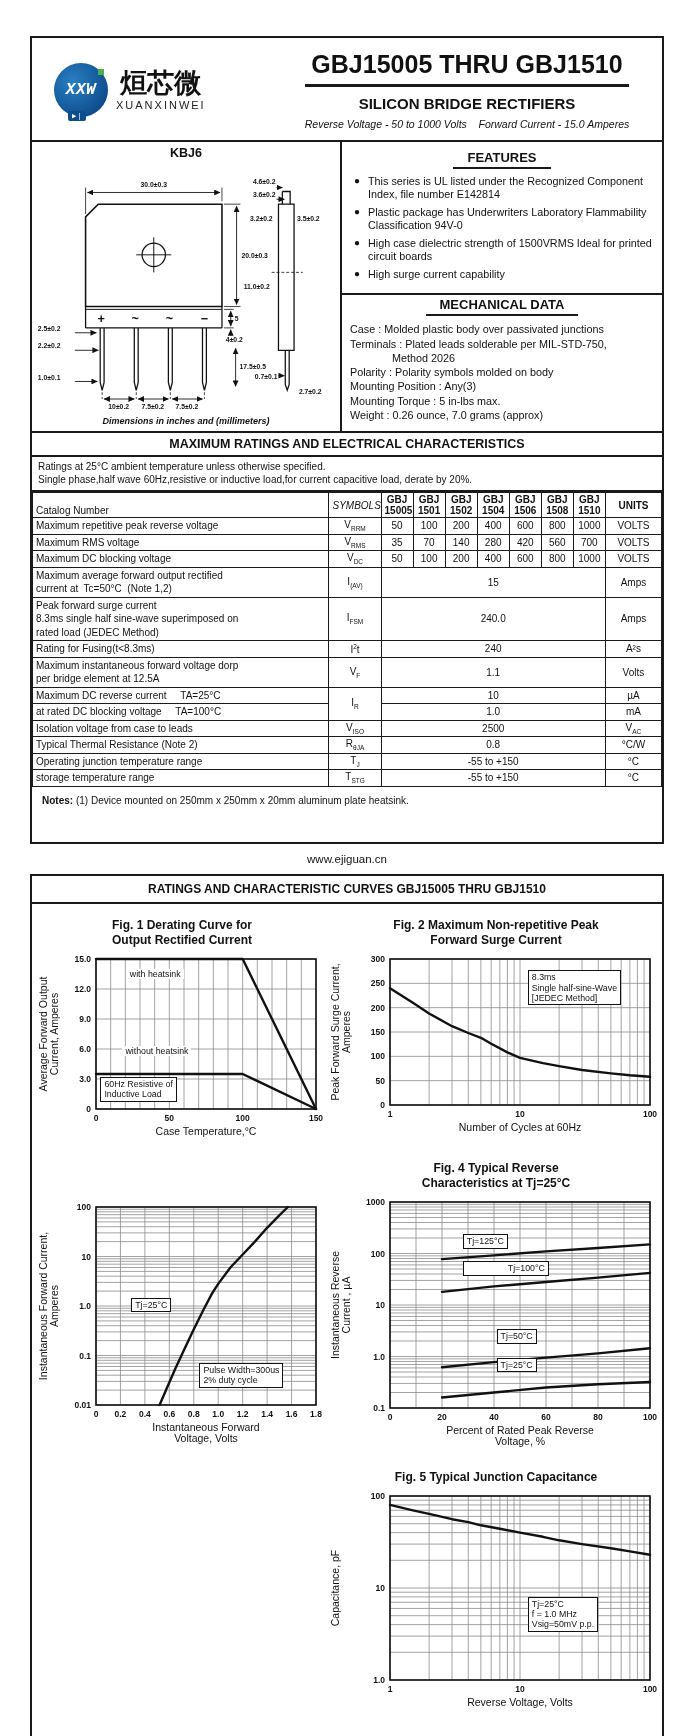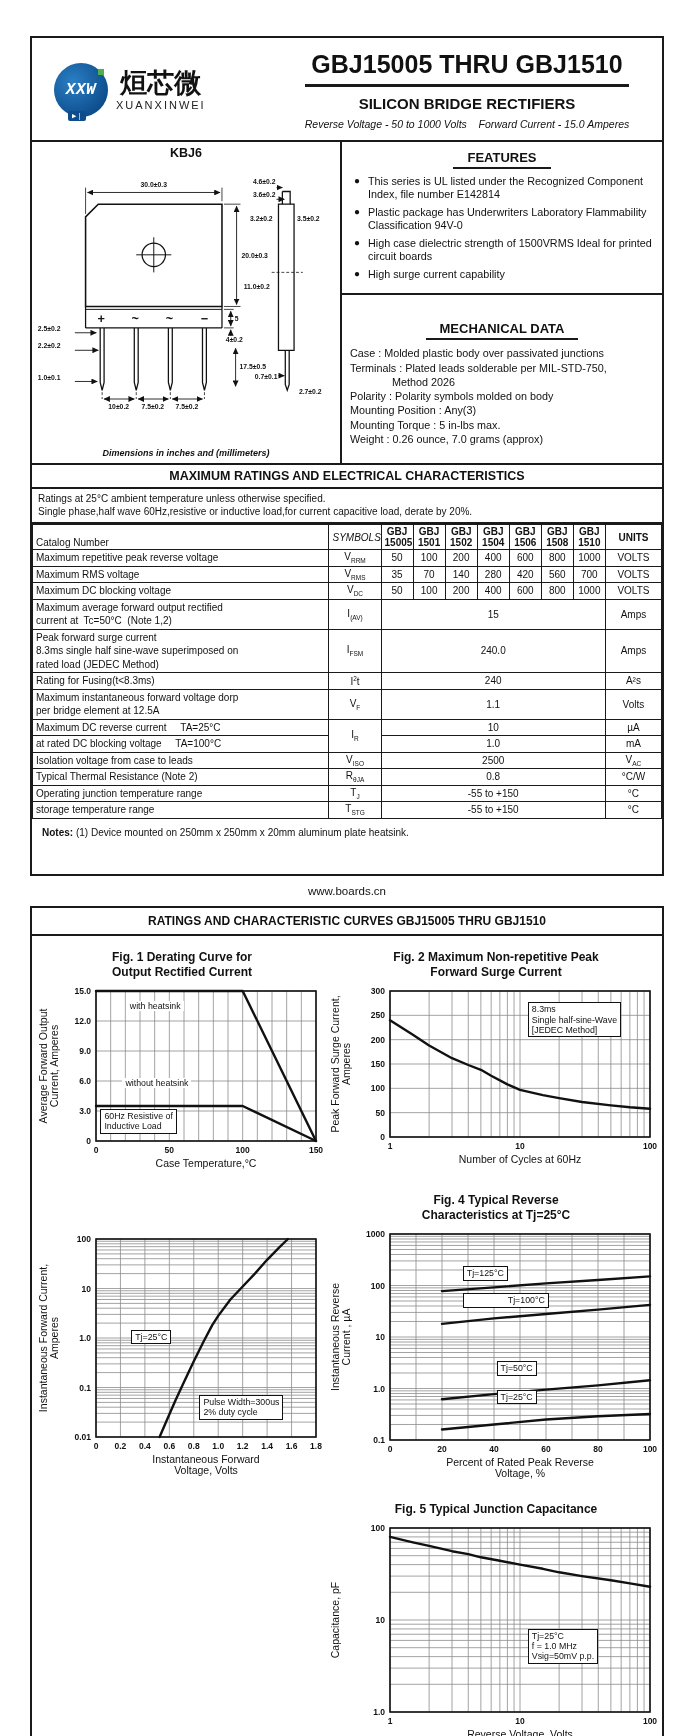--- a/index.html
+++ b/index.html
@@ -20,28 +20,28 @@
   .logo-text .cn{font-size:27px;font-weight:bold;line-height:1.05;}
   .logo-text .en{font-size:11px;letter-spacing:2px;color:#222;margin-top:1px;}
   .title-block{flex:1;text-align:center;padding-right:6px;}
   .part-range{display:inline-block;font-size:25px;font-weight:bold;border-bottom:3px solid #1a1a1a;padding:0 6px 5px;}
   .device-type{font-size:15px;font-weight:bold;margin-top:8px;}
   .tagline{font-size:10.5px;font-style:italic;margin-top:6px;white-space:pre;}
   
   .mid-row{display:flex;border-bottom:2px solid #1a1a1a;}
   .pkg-box{width:308px;flex:none;border-right:2px solid #1a1a1a;padding:4px 0 2px;}
   .pkg-title{text-align:center;font-weight:bold;font-size:12.5px;}
-  .pkg-caption{text-align:center;font-size:9px;font-style:italic;font-weight:bold;padding:0 0 3px;margin-top:32px;}
+  .pkg-caption{text-align:center;font-size:9px;font-style:italic;font-weight:bold;padding:0 0 3px;}
   .right-col{flex:1;display:flex;flex-direction:column;}
   .features{border-bottom:2px solid #1a1a1a;padding:6px 10px 8px;}
   .sec-head{text-align:center;margin-bottom:6px;}
   .sec-head span{display:inline-block;font-size:13px;font-weight:bold;border-bottom:2px solid #1a1a1a;padding:0 14px 2px;}
   .feat-item{position:relative;font-size:10.8px;line-height:1.25;padding-left:16px;margin:4px 0;}
   .feat-item .bullet{position:absolute;left:2px;top:0;font-size:10px;}
-  .mech{padding:8px 8px 8px;flex:1;margin-top:16px;}
+  .mech{padding:0 8px 8px;flex:1;}
   .mech-line{font-size:10.8px;line-height:1.32;white-space:pre-wrap;}
   
   .banner{font-size:12.5px;font-weight:bold;text-align:center;padding:4px 2px;border-bottom:2px solid #1a1a1a;}
   .conds{border-bottom:2px solid #1a1a1a;padding:3px 6px 4px;}
   .cond-line{font-size:10px;line-height:1.3;}
   table.ratings{border-collapse:collapse;width:100%;table-layout:fixed;}
   table.ratings th,table.ratings td{border:1px solid #1a1a1a;font-size:10px;padding:1px 3px;}
   th.c-param{text-align:left;vertical-align:bottom;font-weight:normal;font-size:10.5px;padding:6px 4px 3px;}
   th.c-sym{font-style:italic;font-size:8.5px;font-weight:normal;}
   th.c-part{font-size:8px;line-height:1.1;padding:2px 0;}
@@ -378,21 +378,21 @@
           </tr>
         </tbody>
       </table>
 
     <div class="notes">
       <span class="notes-label">Notes:</span>
       <span>(1) Device mounted on 250mm x 250mm x 20mm aluminum plate heatsink.</span>
     </div>
   </section>
 
-  <div class="site">www.boards.cn</div>
+  <div class="site">www.ejiguan.cn</div>
 
   <section class="page">
     <div class="curves-banner">RATINGS AND CHARACTERISTIC CURVES GBJ15005 THRU GBJ1510</div>
     <div class="charts">
       <div class="chart-col" id="col-left">
           <div class="chart" style="margin-top: 0px;">
             <div class="chart-title">
               <div>Fig. 1 Derating Curve for</div>
               <div>Output Rectified Current</div>
             </div>

